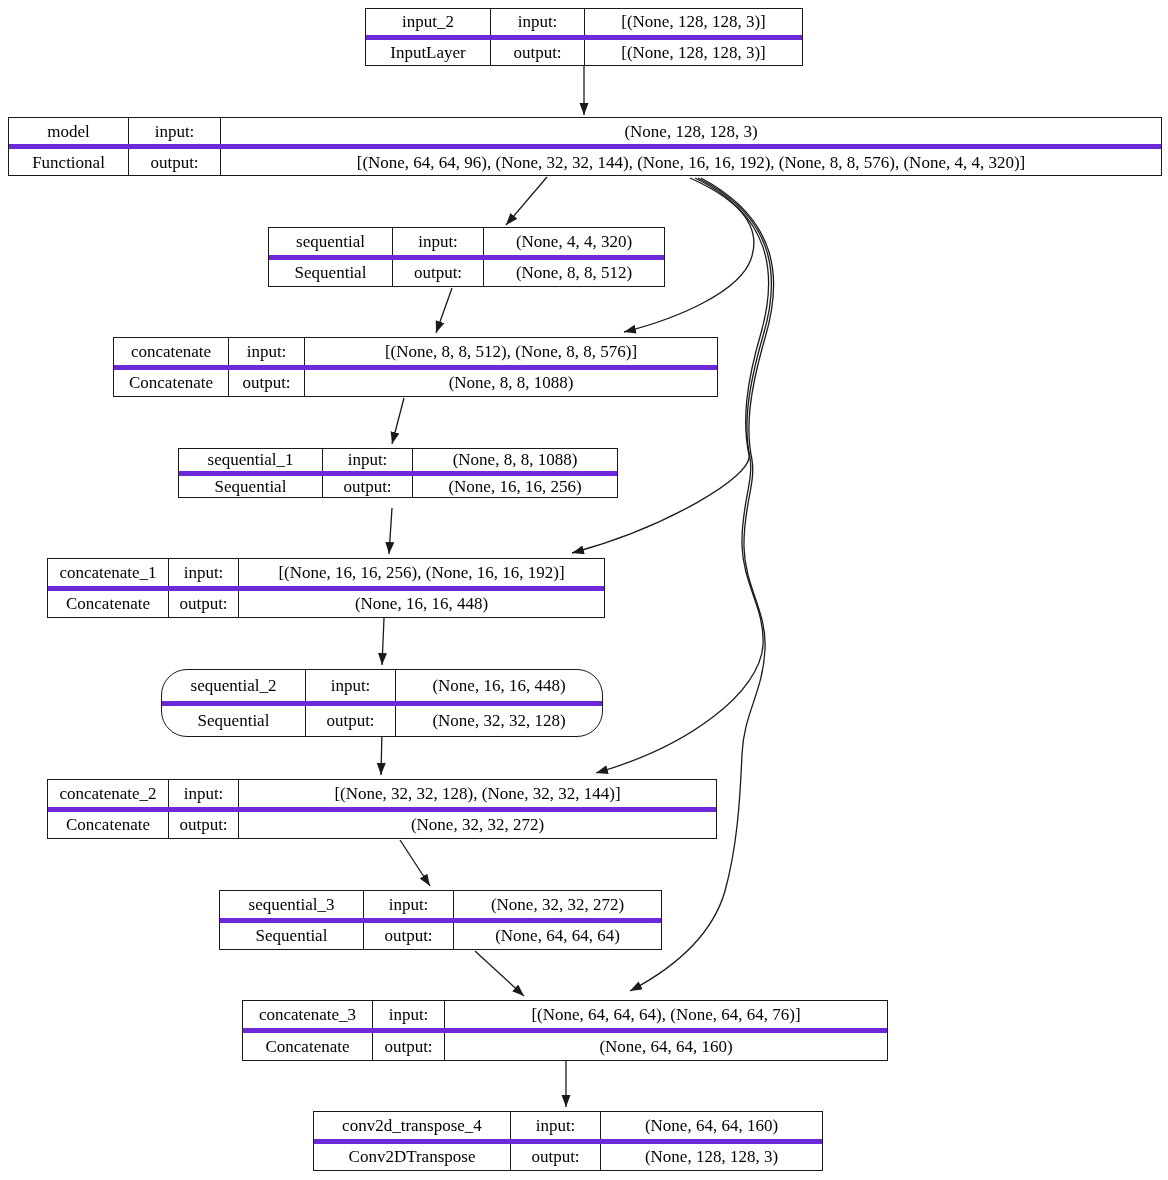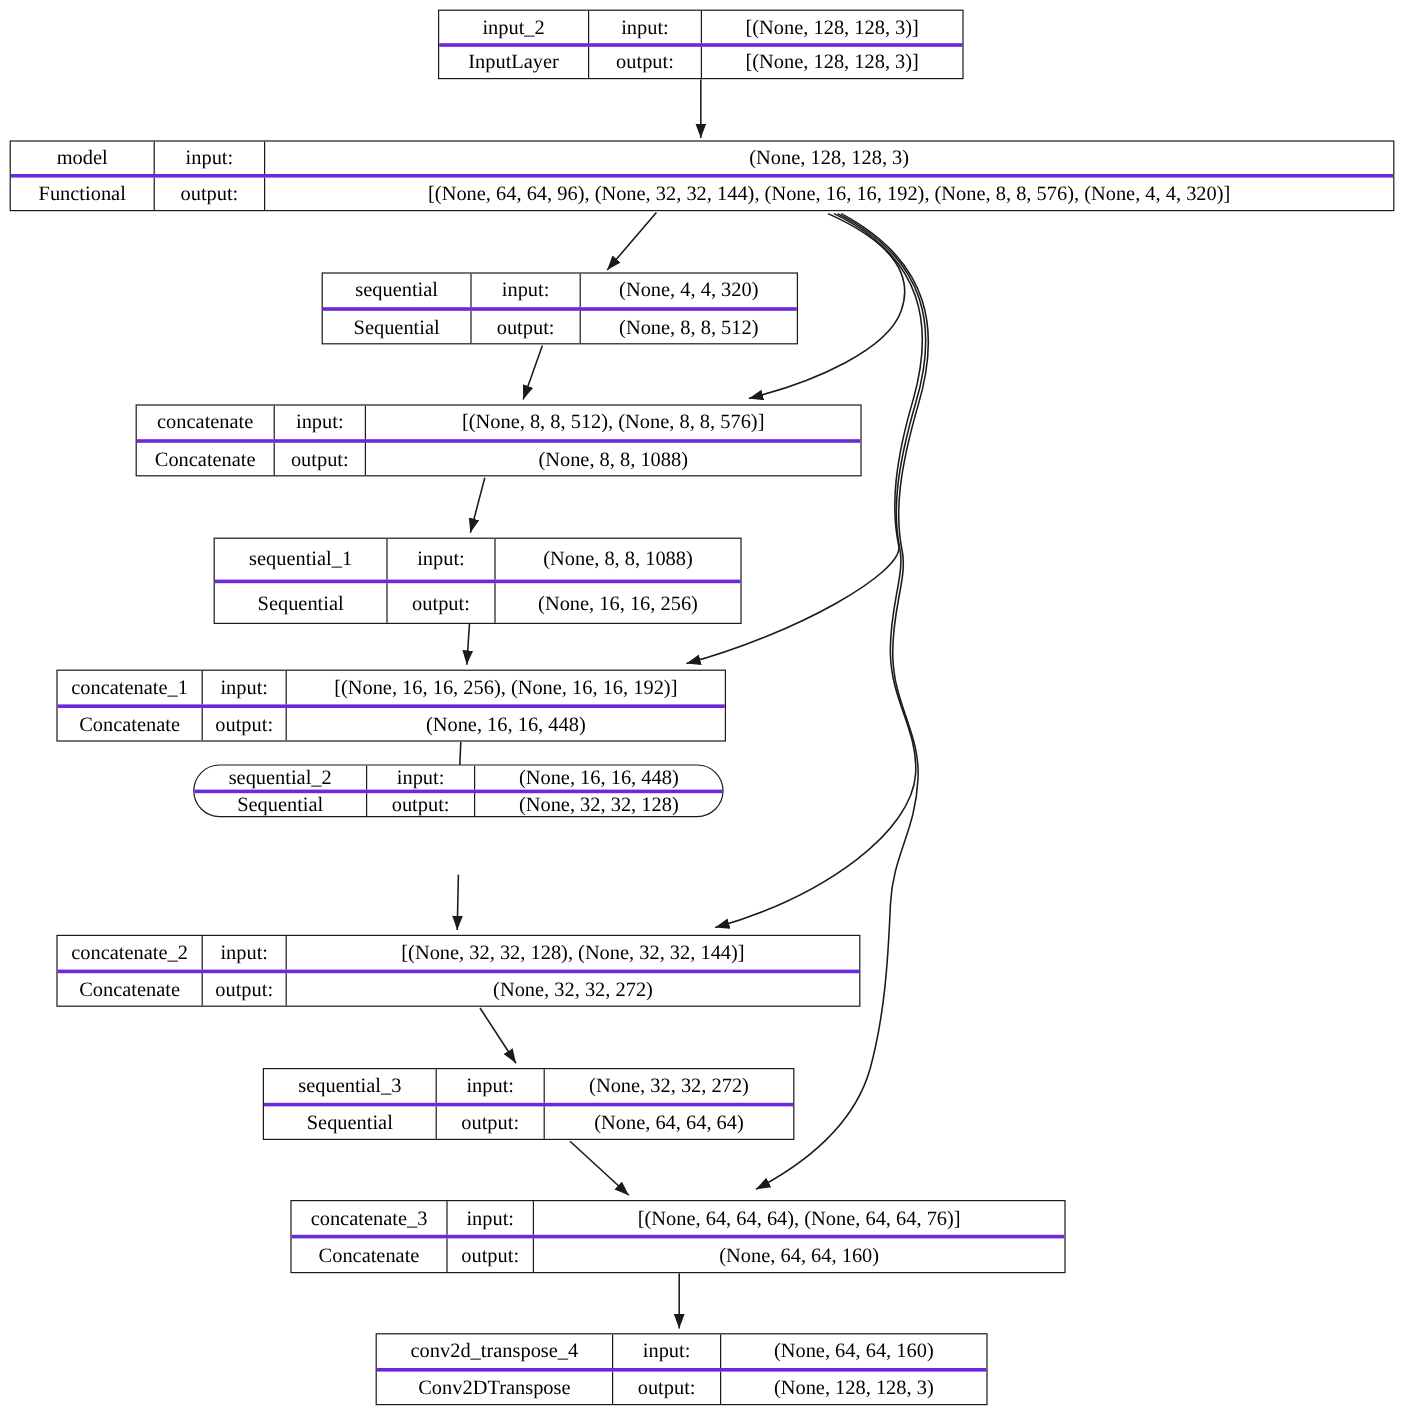--- a/index.html
+++ b/index.html
@@ -13,21 +13,21 @@
   }
   #edges{position:absolute;left:0;top:0;width:1168px;height:1180px;}
   .node{
     position:absolute;
     background:#fff;
     border:1px solid #1a1a1a;
     box-sizing:border-box;
     display:flex;flex-direction:column;
     font-size:17px;line-height:1;
   }
-  .nrow{flex:1;display:flex;border-bottom:3px solid #6d28d9;min-height:0;}
+  .nrow{flex:1;display:flex;border-bottom:5px solid #6d28d9;min-height:0;}
   .nrow:last-child{border-bottom:none;}
   .cell{
     display:flex;align-items:center;justify-content:center;
     border-right:1px solid #1a1a1a;
     padding:0 5px;box-sizing:border-box;
     white-space:nowrap;overflow:hidden;
     flex:0 0 auto;
   }
   .cell.value{flex:1 1 auto;border-right:none;text-align:center;}
 </style>
@@ -105,21 +105,21 @@
       <div class="cell" style="width:76px">input:</div>
       <div class="cell value">[(None, 8, 8, 512), (None, 8, 8, 576)]</div>
     </div>
     <div class="nrow">
       <div class="cell" style="width:115px">Concatenate</div>
       <div class="cell" style="width:76px">output:</div>
       <div class="cell value">(None, 8, 8, 1088)</div>
     </div>
   </div>
 
-  <div class="node" style="left:178px;top:448px;width:440px;height:72px;">
+  <div class="node" style="left:178px;top:448px;width:440px;height:50px;">
     <div class="nrow">
       <div class="cell" style="width:144px">sequential_1</div>
       <div class="cell" style="width:90px">input:</div>
       <div class="cell value">(None, 8, 8, 1088)</div>
     </div>
     <div class="nrow">
       <div class="cell" style="width:144px">Sequential</div>
       <div class="cell" style="width:90px">output:</div>
       <div class="cell value">(None, 16, 16, 256)</div>
     </div>
@@ -131,21 +131,21 @@
       <div class="cell" style="width:70px">input:</div>
       <div class="cell value">[(None, 16, 16, 256), (None, 16, 16, 192)]</div>
     </div>
     <div class="nrow">
       <div class="cell" style="width:121px">Concatenate</div>
       <div class="cell" style="width:70px">output:</div>
       <div class="cell value">(None, 16, 16, 448)</div>
     </div>
   </div>
 
-  <div class="node" style="left:161px;top:637px;width:442px;height:44px;border-radius:26px;">
+  <div class="node" style="left:161px;top:669px;width:442px;height:68px;border-radius:26px;">
     <div class="nrow">
       <div class="cell" style="width:144px">sequential_2</div>
       <div class="cell" style="width:90px">input:</div>
       <div class="cell value">(None, 16, 16, 448)</div>
     </div>
     <div class="nrow">
       <div class="cell" style="width:144px">Sequential</div>
       <div class="cell" style="width:90px">output:</div>
       <div class="cell value">(None, 32, 32, 128)</div>
     </div>

